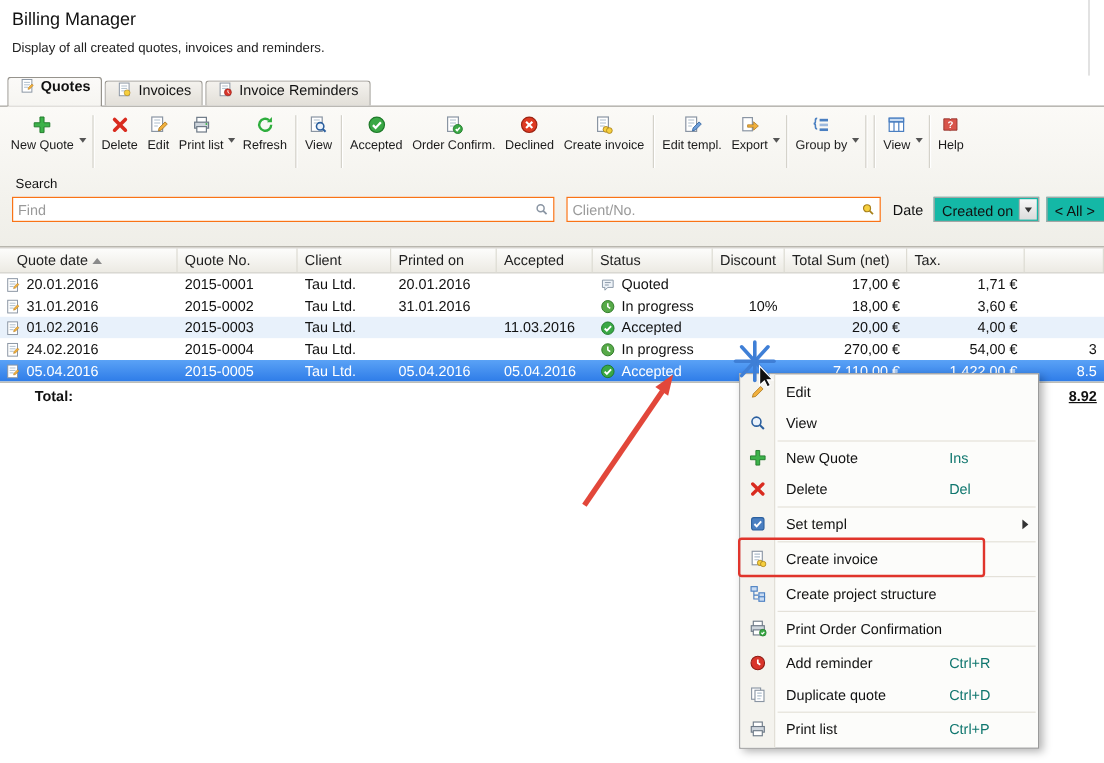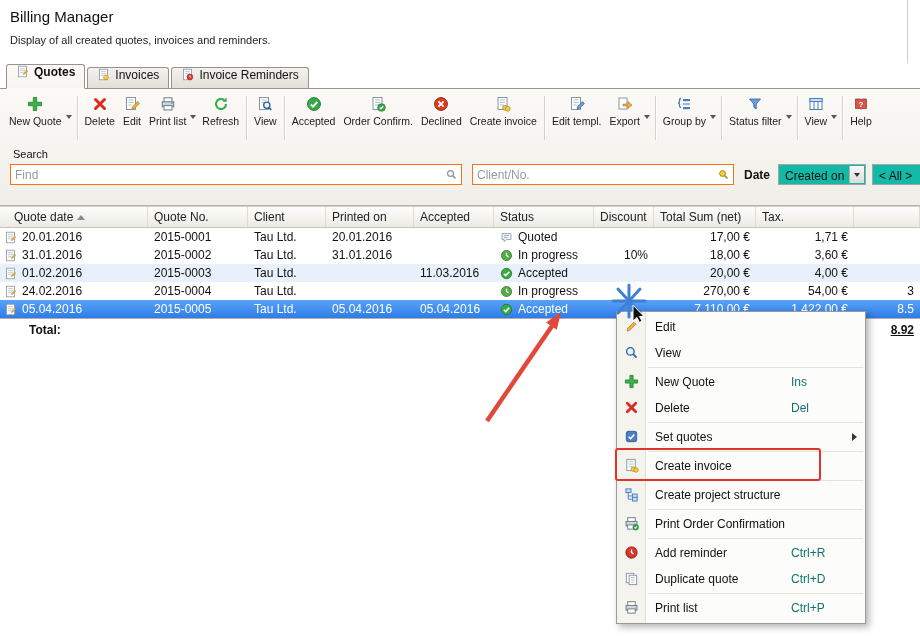--- a/index.html
+++ b/index.html
@@ -33,21 +33,21 @@
 .tsep{width:1px;background:#d4d2ca;margin:5px 3px;box-shadow:1px 0 0 #fff}
 .hr{position:absolute;left:0;top:144px;width:920px;height:1px;background:#e3e1da}
 .search-label{position:absolute;left:13px;top:148px;font-size:11px}
 .inputbox{position:absolute;top:164px;height:21px;background:#fff;border:1px solid #f97316;display:flex;align-items:center}
 .inputbox input{border:none;outline:none;flex:1;font:12px "Liberation Sans","DejaVu Sans",sans-serif;
   padding:0 4px;background:transparent;color:#333;min-width:0}
 .inputbox input::placeholder{color:#9a9a9a}
 .in-icon{width:20px;display:flex;align-items:center;justify-content:center;flex:none}
 .find{left:10px;width:452px}
 .client{left:472px;width:262px}
-.date-label{position:absolute;left:744px;top:168px;font-size:12px;font-weight:bold}
+.date-label{position:absolute;left:744px;top:168px;font-size:12px;font-weight:normal}
 .select{position:absolute;top:164px;height:21px;border:1px solid #a5a5a5;background:#14b8a6;
   display:flex;align-items:flex-start;padding:4px 18px 0 6px;font-size:12px;white-space:nowrap}
 .sarrow{position:absolute;right:1px;top:1px;bottom:1px;width:15px;
   background:linear-gradient(#f7f7f7,#dcdcdc);border-left:1px solid #b5b5b5;
   display:flex;align-items:center;justify-content:center}
 .sarrow i{width:0;height:0;border-left:3.5px solid transparent;border-right:3.5px solid transparent;border-top:4px solid #333}
 .created{left:778px;width:88px}
 .all{left:872px;width:70px}
 
 
@@ -235,27 +235,20 @@
             <path d="M5 2.5c-1.5 0-1.5 1-1.5 2v1c0 1-.5 1.5-1.5 1.5 1 0 1.5.5 1.5 1.5v1c0 1 0 2 1.5 2" fill="none" stroke="#4a7fc1" stroke-width="1.3"></path>
             <rect x="7" y="3" width="7" height="2.2" fill="#4a7fc1"></rect>
             <rect x="7" y="7" width="7" height="2.2" fill="#9db9dd"></rect>
             <rect x="7" y="11" width="7" height="2.2" fill="#4a7fc1"></rect>
           </svg>
         <span>Group by</span>
         <span class="ddarrow"></span>
       </div>
       <div class="tsep"></div>
 
-      <div class="tbtn dd">
-        <svg class="i16" viewBox="0 0 16 16">
-            <path d="M2.5 3h11L9.2 8v5l-2.4-1.8V8z" fill="#6f9fd8" stroke="#2b5f9e" stroke-width="0.8"></path>
-          </svg>
-        <span>Status filter</span>
-        <span class="ddarrow"></span>
-      </div>
       <div class="tsep"></div>
 
       <div class="tbtn dd">
         <svg class="i16" viewBox="0 0 16 16">
             <rect x="2" y="2.5" width="12" height="11" fill="#fff" stroke="#4a7fc1"></rect>
             <rect x="2" y="2.5" width="12" height="3" fill="#c9dcf3" stroke="#4a7fc1"></rect>
             <path d="M2 5.5h12M6 5.5v8M10 5.5v8" stroke="#4a7fc1"></path>
           </svg>
         <span>View</span>
         <span class="ddarrow"></span>
@@ -512,21 +505,21 @@
       <span>Delete</span>
       <span class="msc">Del</span>
     </div>
     <div class="msep"></div>
 
     <div class="mi">
       <svg class="micon" viewBox="0 0 16 16">
           <rect x="2.5" y="2.5" width="11" height="11" rx="2" fill="#4a7fc1" stroke="#2b5f9e"></rect>
           <path d="M5 8.2l2 2.1 4-4.4" stroke="#fff" stroke-width="1.7" fill="none"></path>
         </svg>
-      <span>Set quotes</span>
+      <span>Set templ</span>
       <span class="subarrow"></span>
     </div>
     <div class="msep"></div>
 
     <div class="mi">
       <svg class="micon" viewBox="0 0 16 16">
           <rect x="3" y="1.5" width="9" height="12" fill="#fff" stroke="#8a95a3"></rect>
           <path d="M5 4h5M5 6.5h5M5 9h4" stroke="#aebdcb"></path>
           <circle cx="10" cy="11.8" r="2.4" fill="#f6cf3e" stroke="#a8811c" stroke-width="0.7"></circle>
           <circle cx="12.8" cy="12.8" r="2.4" fill="#f6cf3e" stroke="#a8811c" stroke-width="0.7"></circle>

